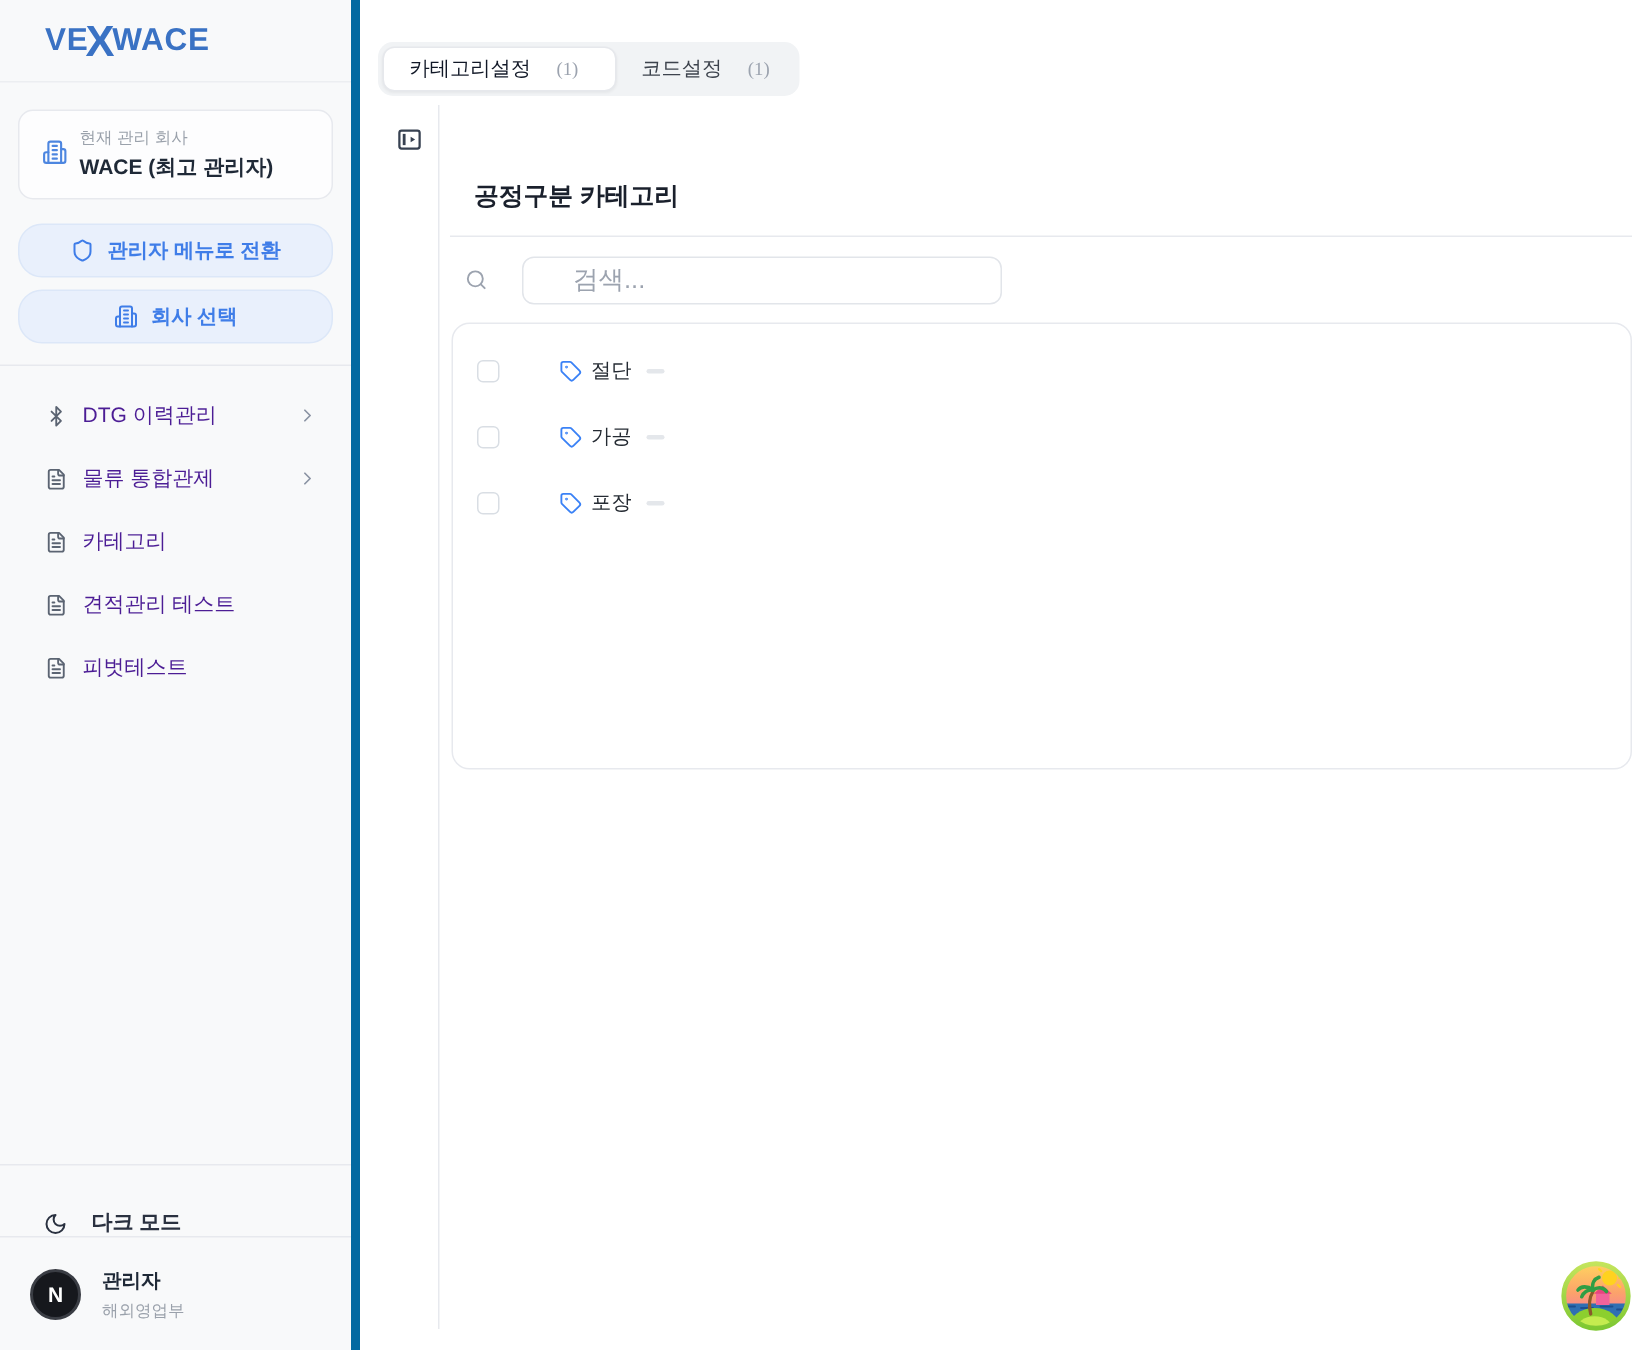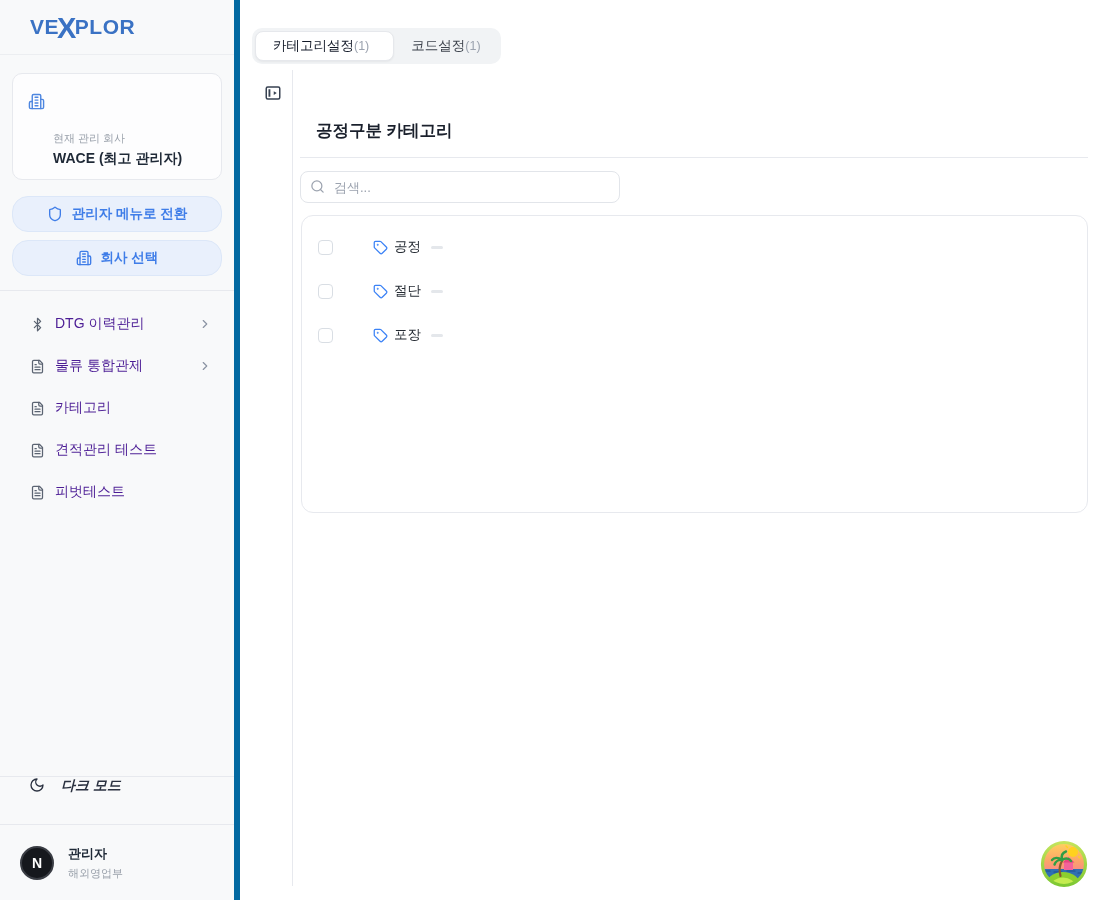--- a/index.html
+++ b/index.html
@@ -16,90 +16,90 @@
   }
   .logo-header { height:55px; flex:0 0 55px; border-bottom:1px solid #eceef1;
     display:flex; align-items:center; padding-left:30px; }
   .logo { color:#3a72c4; font-weight:bold; font-size:21px; letter-spacing:.5px; display:flex; align-items:center; }
   .logo .x { font-size:29px; line-height:1; margin:0 -2px; position:relative; top:1px; }
   .company-card {
     margin:18px 12px 0; background:#fdfdfe; border:1px solid #e7e9ee; border-radius:10px;
     padding:10px 10px 11px 40px; position:relative;
   }
   .company-card .b-icon { position:absolute; left:15px; top:19px; color:#4d86e0; }
-  .company-label { font-size:11px; color:#9aa1ab; margin-bottom:4px;margin-top:47px; }
+  .company-label { font-size:11px; color:#9aa1ab; margin-bottom:4px; }
   .company-name { font-size:14px; font-weight:bold; color:#1f2937; }
   .side-btn {
     margin:16px 12px 0; height:36px; border-radius:16px; background:#e9f0fc;
     border:1px solid #dce7f8; color:#3f7de8; font-size:13.5px; font-weight:bold;
     display:flex; align-items:center; justify-content:center; gap:9px; cursor:pointer;
     font-family:inherit;
   }
   .side-btn + .side-btn { margin-top:8px; }
   .nav-divider { margin-top:14px; border-top:1px solid #e7e9ee; }
   .nav { padding:12px 0; }
   .nav-item { height:42px; display:flex; align-items:center; padding:0 22px 0 30px; cursor:pointer; }
   .nav-item .n-icon { color:#5b6472; display:flex; }
   .nav-item .n-label { margin-left:10px; font-size:14px; color:#4c1d95; }
   .nav-item .chev { margin-left:auto; color:#8a93a3; display:flex; }
   .side-spacer { flex:1; }
-  .darkmode-row { border-top:1px solid #e7e9ee; height:48px; display:flex; align-items:flex-start;
-    padding-left:29px; cursor:pointer;font-style:italic; }
+  .darkmode-row { border-top:1px solid #e7e9ee; height:48px; display:flex; align-items:flex-end;
+    padding-left:29px; cursor:pointer; }
   .darkmode-row .m-icon { color:#2a3140; display:flex; }
   .darkmode-row .dm-label { margin-left:16px; font-size:14px; color:#2a3140; font-weight:bold; }
   .profile-row { border-top:1px solid #e7e9ee; height:76px; display:flex; align-items:center;
     padding-left:20px; }
   .avatar { width:34px; height:34px; border-radius:50%; background:#16181d; color:#fff;
     display:flex; align-items:center; justify-content:center; font-size:14px; font-weight:bold;
     border:2px solid #3a3d44; }
   .profile-texts { margin-left:14px; }
   .profile-name { font-size:13px; font-weight:bold; color:#1f2937; }
   .profile-dept { font-size:11px; color:#9aa1ab; margin-top:3px; }
   
   .tabs {
     position:absolute; left:252px; top:28px; height:36px; background:#f1f3f5;
     border-radius:10px; padding:3px; display:inline-flex; align-items:stretch;
   }
   .tab { border:none; background:transparent; border-radius:8px; padding:0 17px;
-    font-size:13.5px; color:#3d434d; display:flex; align-items:center; gap:0; cursor:pointer;
-    font-family:Liberation Sans, sans-serif; }
+    font-size:13.5px; color:#3d434d; display:flex; align-items:center; gap:17px; cursor:pointer;
+    font-family:Liberation Serif, serif; }
   .tab .count { color:#9ca3af; font-size:12.5px; }
   .tab.active { background:#fff; border:1px solid #e6e8ec; box-shadow:0 1px 2px rgba(0,0,0,.05);
     color:#111827; padding:0 24px 0 17px; }
   .panel-toggle { position:absolute; left:263px; top:84px; width:20px; height:20px;
     background:none; border:none; color:#374151; cursor:pointer; padding:0; }
   .v-divider { position:absolute; left:292px; top:70px; width:1px; height:816px; background:#e7e9ee; }
   .content { position:absolute; left:300px; top:70px; width:788px; height:816px; }
   .panel-title { position:absolute; top:50px; left:16px; font-size:16.5px; font-weight:bold; color:#1a202c; }
   .title-divider { position:absolute; top:87px; left:0; width:788px; height:1px; background:#e7e9ee; }
   .search-wrap { position:absolute; top:101px; left:0; width:320px; height:32px; }
   .search-wrap .s-icon { position:absolute; left:10px; top:8px; color:#9ca3af; pointer-events:none; }
   .search-input { width:100%; height:100%; border:1px solid #e2e5ea; border-radius:8px;
-    padding:0 28px 0 33px; font-size:13px; color:#1f2937; background:#fff; outline:none;
-    font-family:inherit; }
+    padding:0 28px 0 33px; font-size:17px; color:#1f2937; background:#fff; outline:none;
+    font-family:inherit;margin-left:48px; }
   .search-input::placeholder { color:#9ca3af; }
   .cat-card { position:absolute; top:145px; left:1px; width:787px; height:298px;
     border:1px solid #e7e9ee; border-radius:12px; background:#fff; padding-top:9px; }
   .cat-row { height:44px; display:flex; align-items:center; padding-left:16px; }
   .checkbox { width:15px; height:15px; border:1.5px solid #d9dee4; border-radius:4px;
     background:#fff; flex:0 0 15px; cursor:pointer; }
   .cat-row .t-icon { margin-left:40px; color:#3b82f6; display:flex; }
   .cat-label { margin-left:6px; font-size:13.5px; color:#252b33; }
   .cat-dash { margin-left:10px; width:12px; height:3px; border-radius:2px; background:#e4e7eb; }
   .island-badge { position:absolute; left:1040px; top:840px; width:48px; height:48px; cursor:pointer; }
 </style>
 </head>
 <body>
 
 <aside class="sidebar">
   <div class="logo-header">
     <div class="logo">
         <span>VE</span>
         <span class="x">X</span>
-        <span>PLOR</span>
+        <span>WACE</span>
       </div>
   </div>
 
   <div class="company-card">
     <span class="b-icon">
       <svg width="17" height="17" viewBox="0 0 24 24" fill="none" stroke="currentColor" stroke-width="2" stroke-linecap="round" stroke-linejoin="round">
           <path d="M6 22V4a2 2 0 0 1 2-2h8a2 2 0 0 1 2 2v18Z"></path>
           <path d="M6 12H4a2 2 0 0 0-2 2v6a2 2 0 0 0 2 2h2"></path>
           <path d="M18 9h2a2 2 0 0 1 2 2v9a2 2 0 0 1-2 2h-2"></path>
           <path d="M10 6h4"></path>
@@ -264,32 +264,32 @@
 
   <div class="cat-card">
     <div class="cat-row">
       <span class="checkbox"></span>
       <span class="t-icon">
         <svg width="15" height="15" viewBox="0 0 24 24" fill="none" stroke="currentColor" stroke-width="2" stroke-linecap="round" stroke-linejoin="round">
             <path d="M12.586 2.586A2 2 0 0 0 11.172 2H4a2 2 0 0 0-2 2v7.172a2 2 0 0 0 .586 1.414l8.704 8.704a2.426 2.426 0 0 0 3.42 0l6.58-6.58a2.426 2.426 0 0 0 0-3.42z"></path>
             <circle cx="7.5" cy="7.5" r=".5" fill="currentColor"></circle>
           </svg>
       </span>
-      <span class="cat-label">공정</span>
+      <span class="cat-label">절단</span>
       <span class="cat-dash"></span>
     </div>
     <div class="cat-row">
       <span class="checkbox"></span>
       <span class="t-icon">
         <svg width="15" height="15" viewBox="0 0 24 24" fill="none" stroke="currentColor" stroke-width="2" stroke-linecap="round" stroke-linejoin="round">
             <path d="M12.586 2.586A2 2 0 0 0 11.172 2H4a2 2 0 0 0-2 2v7.172a2 2 0 0 0 .586 1.414l8.704 8.704a2.426 2.426 0 0 0 3.42 0l6.58-6.58a2.426 2.426 0 0 0 0-3.42z"></path>
             <circle cx="7.5" cy="7.5" r=".5" fill="currentColor"></circle>
           </svg>
       </span>
-      <span class="cat-label">절단</span>
+      <span class="cat-label">가공</span>
       <span class="cat-dash"></span>
     </div>
     <div class="cat-row">
       <span class="checkbox"></span>
       <span class="t-icon">
         <svg width="15" height="15" viewBox="0 0 24 24" fill="none" stroke="currentColor" stroke-width="2" stroke-linecap="round" stroke-linejoin="round">
             <path d="M12.586 2.586A2 2 0 0 0 11.172 2H4a2 2 0 0 0-2 2v7.172a2 2 0 0 0 .586 1.414l8.704 8.704a2.426 2.426 0 0 0 3.42 0l6.58-6.58a2.426 2.426 0 0 0 0-3.42z"></path>
             <circle cx="7.5" cy="7.5" r=".5" fill="currentColor"></circle>
           </svg>
       </span>

